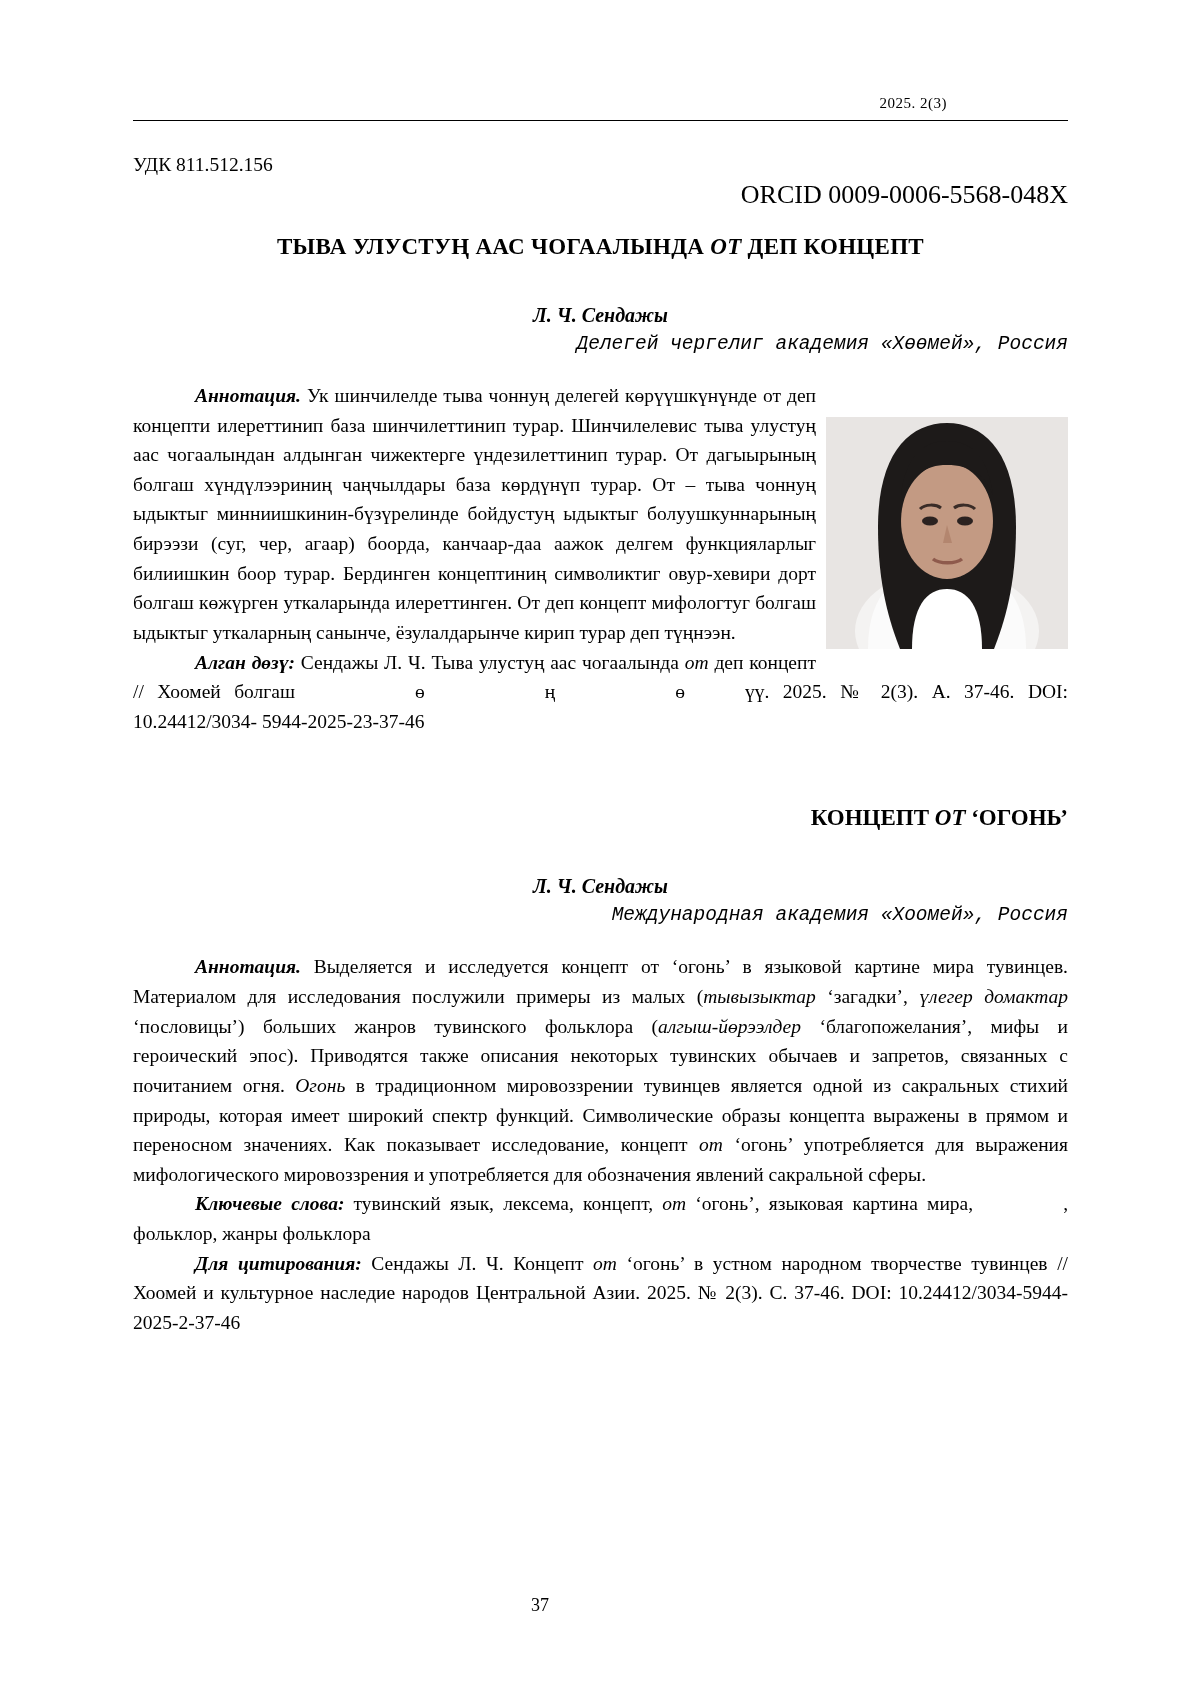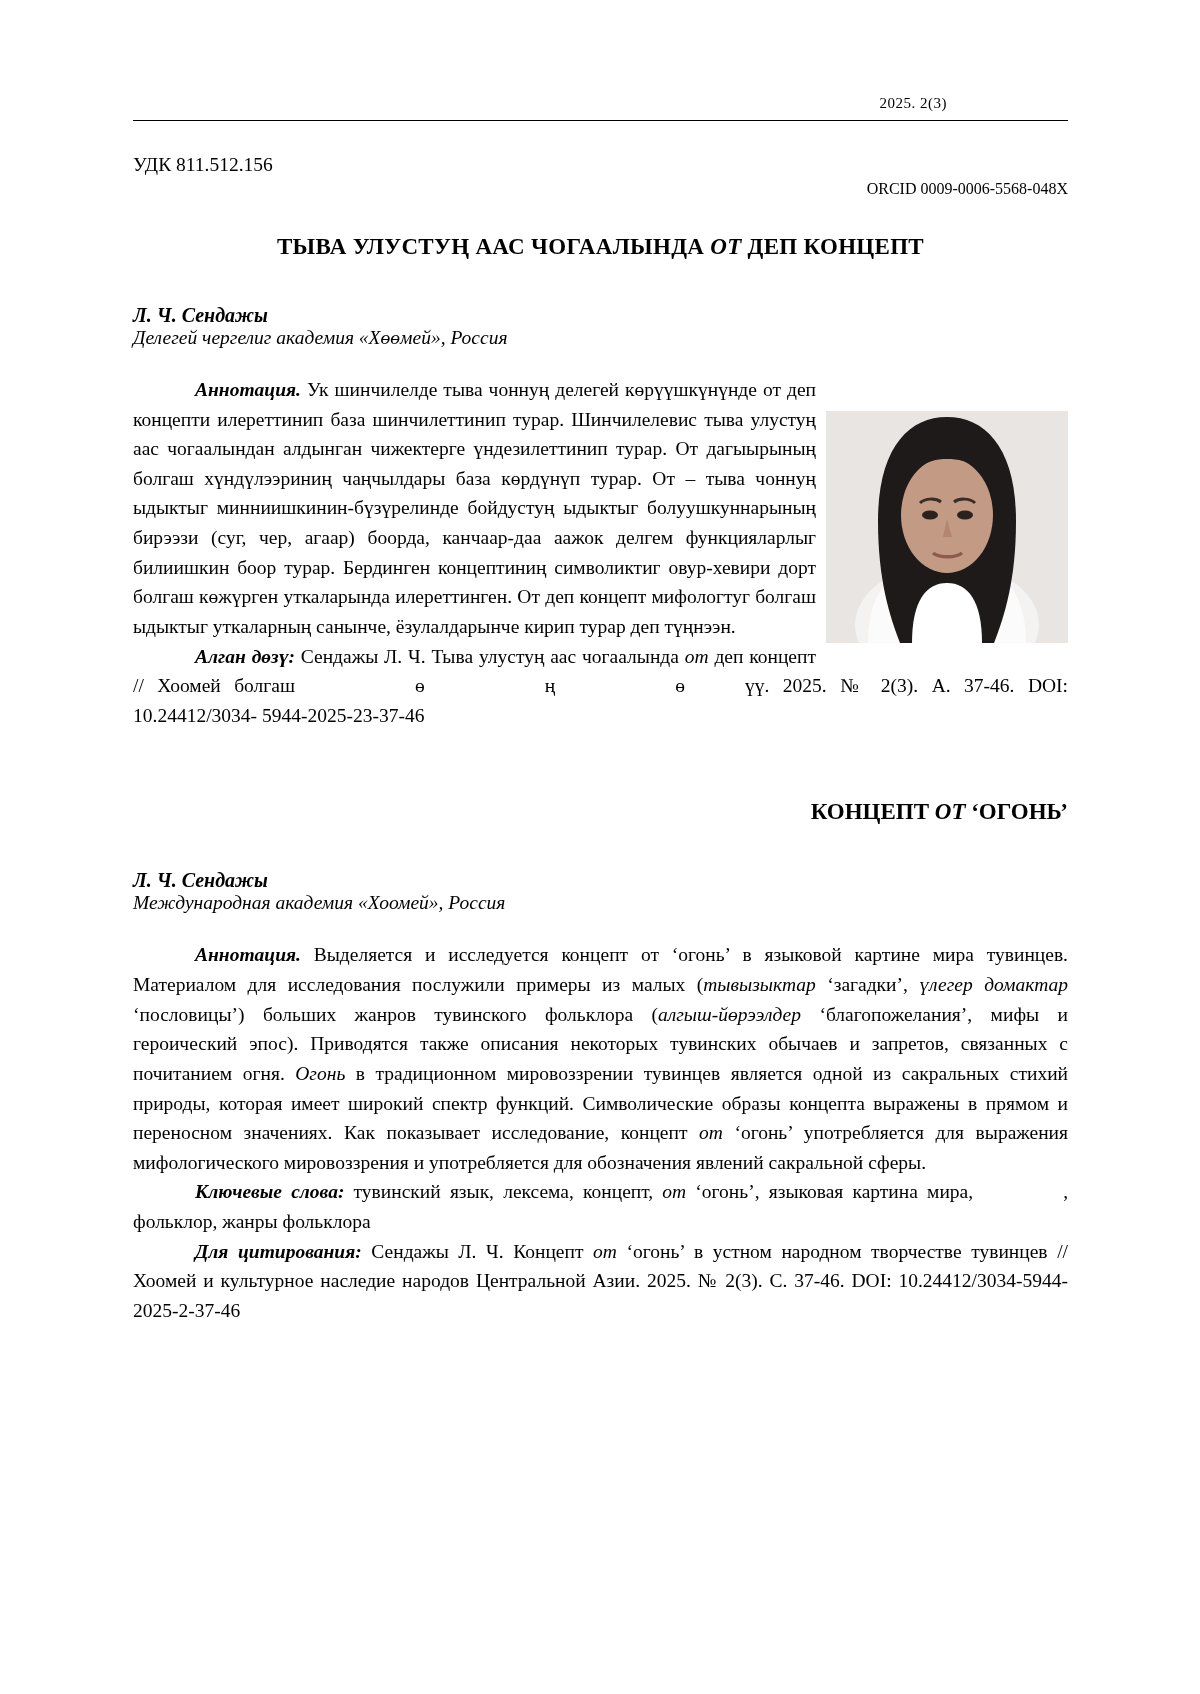--- a/index.html
+++ b/index.html
@@ -49,44 +49,47 @@
   .udk {
     position: absolute;
     left: 0;
     top: 6px;
     font-size: 19.5px;
   }
   .orcid {
     position: absolute;
     right: 0;
     top: 32px;
-    font-size: 16px;
+    font-size: 26px;
   }
   .article-title {
     text-align: center;
     font-size: 23px;
     font-weight: bold;
     letter-spacing: 0.3px;
     margin-top: 22px;
     margin-bottom: 8px;
     line-height: 1.3;
   }
   .article-title .ital {
     font-style: italic;
   }
   .author {
+    text-align: center;
     font-size: 20px;
     font-weight: bold;
     font-style: italic;
     margin-top: 42px;
   }
   .affiliation {
-    text-align: left;
+    text-align: right;
     font-size: 19.5px;
     font-style: italic;
+    margin-top: 6px;
+    font-family: Liberation Mono, monospace;
   }
   .abstract-block {
     margin-top: 26px;
     position: relative;
   }
   p.just {
     text-align: justify;
     font-size: 19.5px;
     line-height: 1.52;
     margin: 0;
@@ -203,13 +206,14 @@
         <span class="lead">Ключевые слова:</span><span> тувинский язык, лексема, концепт, </span><span class="ital">от</span><span> ‘огонь’, языковая картина мира,</span><span class="gap-med"></span><span>, фольклор, жанры фольклора</span>
       </p>
 
       <p class="just">
         <span class="lead">Для цитирования:</span><span> Сендажы Л. Ч. Концепт </span><span class="ital">от</span><span> ‘огонь’ в устном народном творчестве тувинцев // Хоомей и культурное наследие народов Центральной Азии. 2025. № 2(3). С. 37-46. DOI: 10.24412/3034-5944-2025-2-37-46</span>
       </p>
     </div>
 
   </div>
 
+  <div class="page-number">37</div>
 </div>
 
 </body></html>

